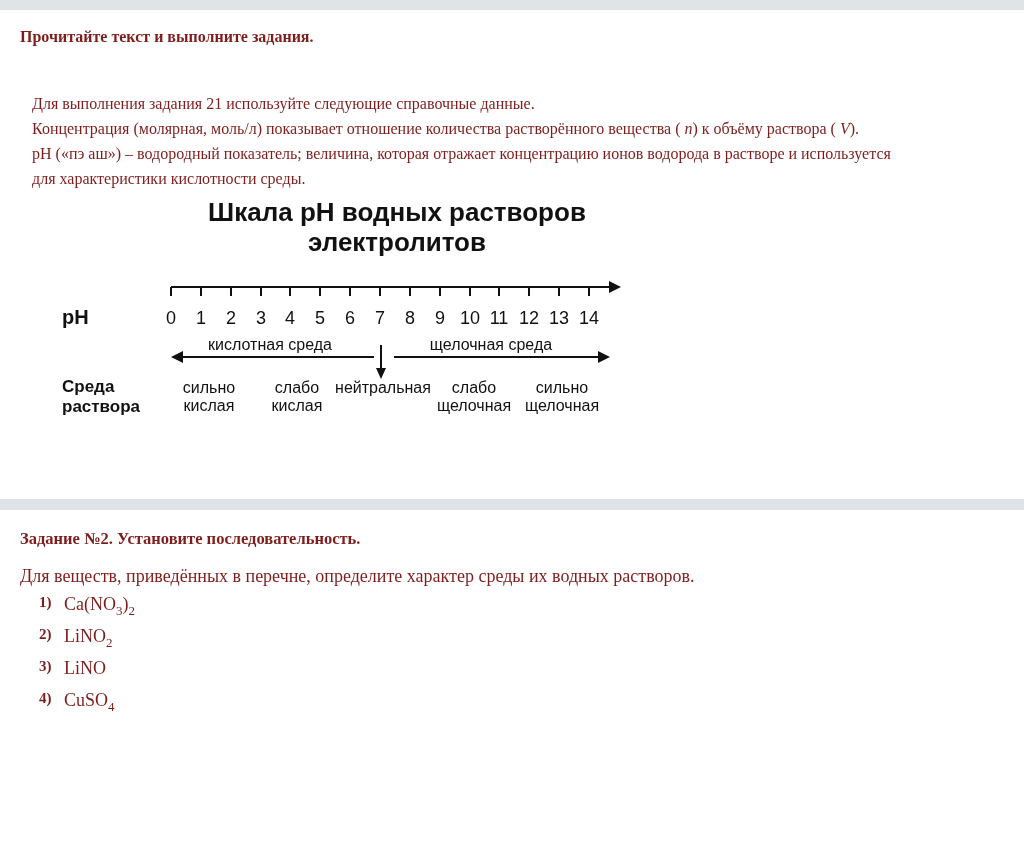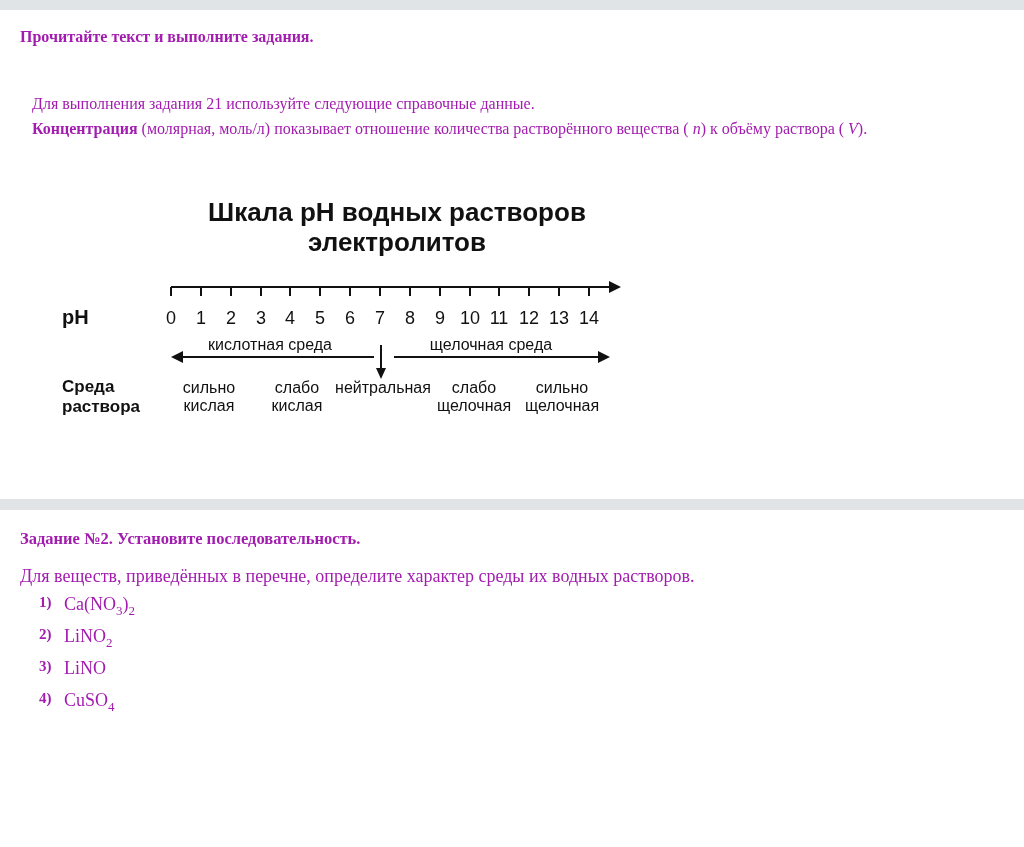--- a/index.html
+++ b/index.html
@@ -1,24 +1,24 @@
 <!DOCTYPE html>
 <html lang="ru"><head>
 <meta charset="utf-8">
 <style>
   html,body{margin:0;padding:0;background:#fff;}
   #canvas{position:relative;width:1024px;height:748px;background:#ffffff;overflow:hidden;
-          font-family:"Liberation Serif","DejaVu Serif",serif;color:#a21caf;}
+          font-family:"Liberation Serif","DejaVu Serif",serif;color:#7f1d1d;}
   .graybar{position:absolute;left:0;width:1024px;background:#e0e4e6;}
   #topbar{top:0;height:10px;}
   #divider{top:499px;height:11px;}
   #heading1{position:absolute;left:20px;top:28px;font-size:16px;font-weight:bold;}
   #intro{position:absolute;left:32px;top:91px;font-size:16px;line-height:25px;white-space:nowrap;}
   #intro .it{font-style:italic;}
-  #intro .b{font-weight:bold;}
+  #intro .b{font-weight:normal;}
 
   #diagram-svg{position:absolute;left:50px;top:195px;}
   #diagram-svg text{fill:#111;font-family:"Liberation Sans","DejaVu Sans",sans-serif;}
   .dg-title{font-size:26px;font-weight:bold;}
   .dg-num{font-size:18px;}
   .dg-axis-label{font-size:20px;font-weight:bold;}
   .dg-zone{font-size:16px;}
   .dg-rowlabel{font-size:17px;font-weight:bold;}
   .dg-cat{font-size:16px;}
   .dg-stroke{stroke:#111;stroke-width:2;fill:none;}
@@ -50,20 +50,22 @@
 
 <div id="canvas">
 
   <div id="topbar" class="graybar"></div>
 
   <div id="heading1">Прочитайте текст и выполните задания.</div>
 
   <div id="intro">
     <div>Для выполнения задания 21 используйте следующие справочные данные.</div>
     <div><span class="b">Концентрация</span><span> (молярная, моль/л) показывает отношение количества растворённого вещества ( </span><span class="it">n</span><span>) к объёму раствора ( </span><span class="it">V</span><span>).</span></div>
+    <div><span class="b">pH</span><span> («пэ аш») – водородный показатель; величина, которая отражает концентрацию ионов водорода в растворе и используется</span></div>
+    <div>для характеристики кислотности среды.</div>
   </div>
 
   <svg id="diagram-svg" width="640" height="235" viewBox="0 0 640 235">
     <text class="dg-title" x="347" y="26" text-anchor="middle">Шкала pH водных растворов</text>
     <text class="dg-title" x="347" y="56" text-anchor="middle">электролитов</text>
 
     <line class="dg-stroke" x1="121" y1="92" x2="560" y2="92"></line>
     <polygon class="dg-fill" points="559,86 571,92 559,98"></polygon>
     <line class="dg-stroke" x1="121" y1="92" x2="121" y2="101"></line>
     <line class="dg-stroke" x1="151" y1="92" x2="151" y2="101"></line>

